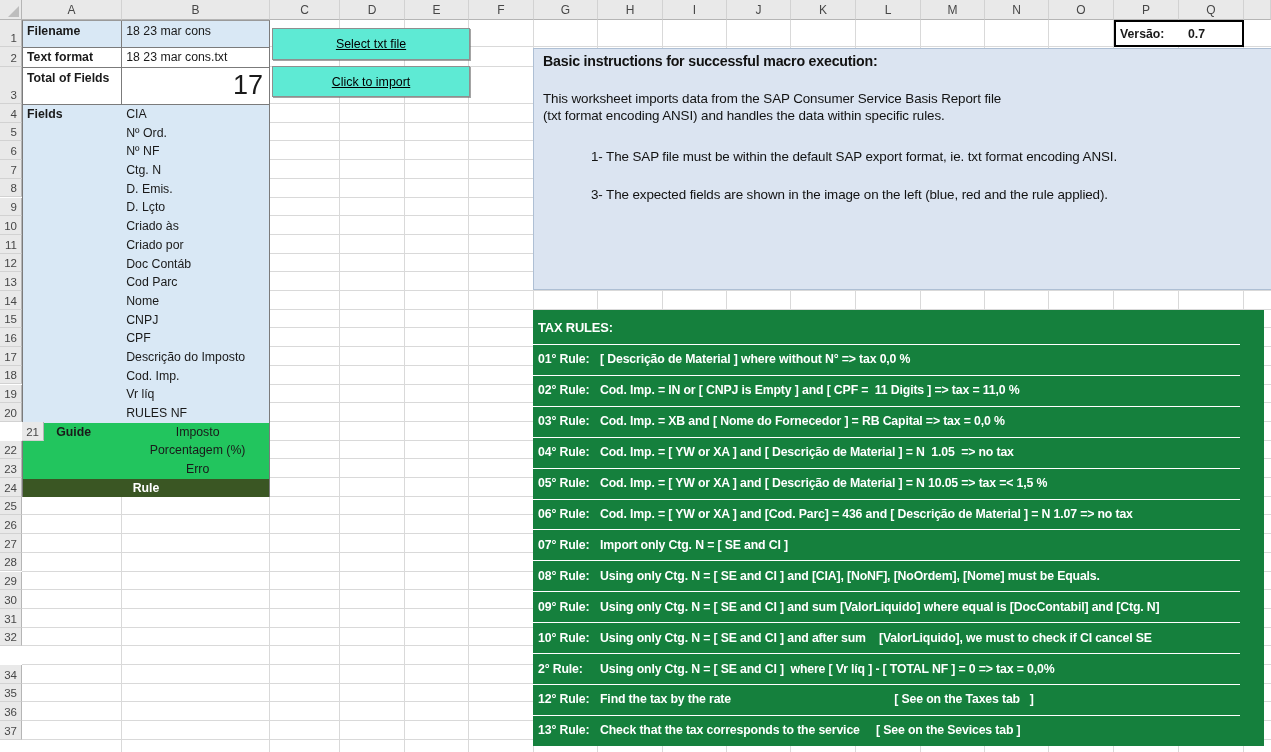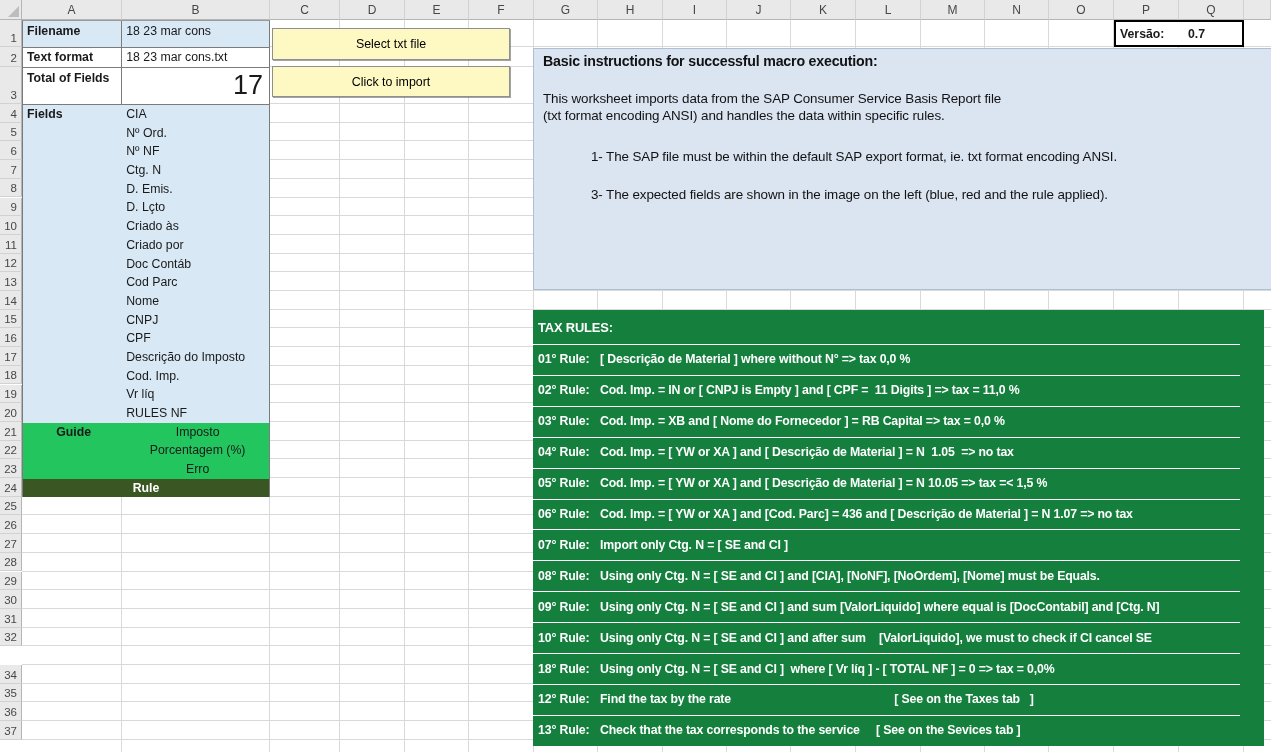--- a/index.html
+++ b/index.html
@@ -40,24 +40,24 @@
   .fblock .cl { width:100px; font-weight:bold; padding:2px 2px 0 4px; }
   .fblock .list { width:148px; }
   .fitem { height:18.7px; line-height:18.7px; padding-left:4px; white-space:nowrap; }
   .gblock { display:flex; background:#22c55e;text-align:center; }
   .gblock .cl { width:100px; font-weight:bold; padding:2px 2px 0 4px; }
   .gblock .list { width:148px; }
   .rulecell { height:18.7px; line-height:18.5px; background:#3A5623; color:#fff;
     font-weight:bold; text-align:center; }
 
   
-  .btn { position:absolute; left:272px; width:238px; background:#fef9c3;
+  .btn { position:absolute; left:272px; width:198px; background:#5eead4;
     border:1px solid #8f8f8f; box-shadow:1px 1px 0 rgba(90,90,90,.55);
     display:flex; align-items:center; justify-content:center;
-    font-size:12.4px; color:#000; z-index:2; cursor:pointer; }
+    font-size:12.4px; color:#000; z-index:2; cursor:pointer;text-decoration:underline; }
   #btn-select { top:28px; height:32px; }
   #btn-import { top:66px; height:31px; }
 
   
   .versao { position:absolute; left:1114px; top:20px; width:130px; height:27px;
     border:2px solid #000; background:#fff; display:flex; align-items:center;
     font-weight:bold; font-size:12.3px; z-index:2; }
   .versao .vl { width:68px; padding-left:4px; }
   .versao .vv { padding-left:4px; }
 
@@ -156,21 +156,21 @@
       <div class="rowhead" style="top: 328.4px; height: 18.7px;">16</div>
       <div class="hline" style="top: 346.1px;"></div>
       <div class="rowhead" style="top: 347.1px; height: 18.7px;">17</div>
       <div class="hline" style="top: 364.8px;"></div>
       <div class="rowhead" style="top: 365.8px; height: 18.7px;">18</div>
       <div class="hline" style="top: 383.5px;"></div>
       <div class="rowhead" style="top: 384.5px; height: 18.7px;">19</div>
       <div class="hline" style="top: 402.2px;"></div>
       <div class="rowhead" style="top: 403.2px; height: 18.7px;">20</div>
       <div class="hline" style="top: 420.9px;"></div>
-      <div class="rowhead" style="top: 421.9px; height: 18.7px;">21</div>
+      <div class="rowhead" style="top: 421.9px; height: 18.7px; margin-left: 22px;">21</div>
       <div class="hline" style="top: 439.6px;"></div>
       <div class="rowhead" style="top: 440.6px; height: 18.7px;">22</div>
       <div class="hline" style="top: 458.3px;"></div>
       <div class="rowhead" style="top: 459.3px; height: 18.7px;">23</div>
       <div class="hline" style="top: 477px;"></div>
       <div class="rowhead" style="top: 478px; height: 18.7px;">24</div>
       <div class="hline" style="top: 495.7px;"></div>
       <div class="rowhead" style="top: 496.7px; height: 18.7px;">25</div>
       <div class="hline" style="top: 514.4px;"></div>
       <div class="rowhead" style="top: 515.4px; height: 18.7px;">26</div>
@@ -300,21 +300,21 @@
       </div>
     <div class="rule-line">
         <span class="rnum">09° Rule:</span>
         <span class="rtext">Using only Ctg. N = [ SE and CI ] and sum [ValorLiquido] where equal is [DocContabil] and [Ctg. N]</span>
       </div>
     <div class="rule-line">
         <span class="rnum">10° Rule:</span>
         <span class="rtext">Using only Ctg. N = [ SE and CI ] and after sum    [ValorLiquido], we must to check if CI cancel SE</span>
       </div>
     <div class="rule-line">
-        <span class="rnum">18° Rule:</span>
+        <span class="rnum">2° Rule:</span>
         <span class="rtext">Using only Ctg. N = [ SE and CI ]  where [ Vr líq ] - [ TOTAL NF ] = 0 =&gt; tax = 0,0%</span>
       </div>
     <div class="rule-line">
         <span class="rnum">12° Rule:</span>
         <span class="rtext">Find the tax by the rate                                                  [ See on the Taxes tab   ]</span>
       </div>
     <div class="rule-line">
         <span class="rnum">13° Rule:</span>
         <span class="rtext">Check that the tax corresponds to the service     [ See on the Sevices tab ]</span>
       </div>

